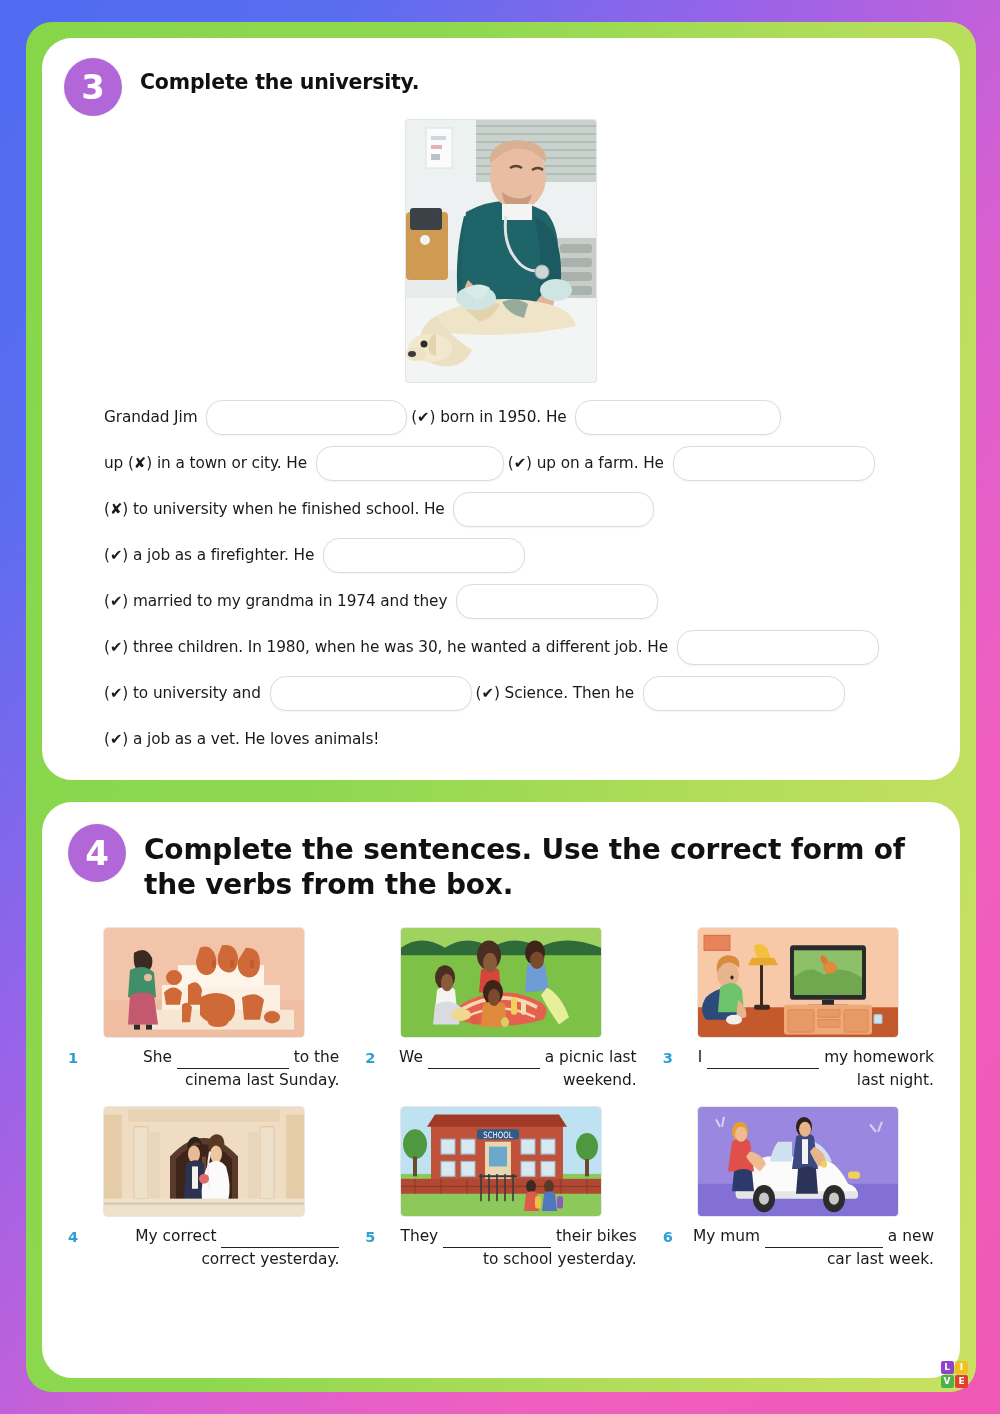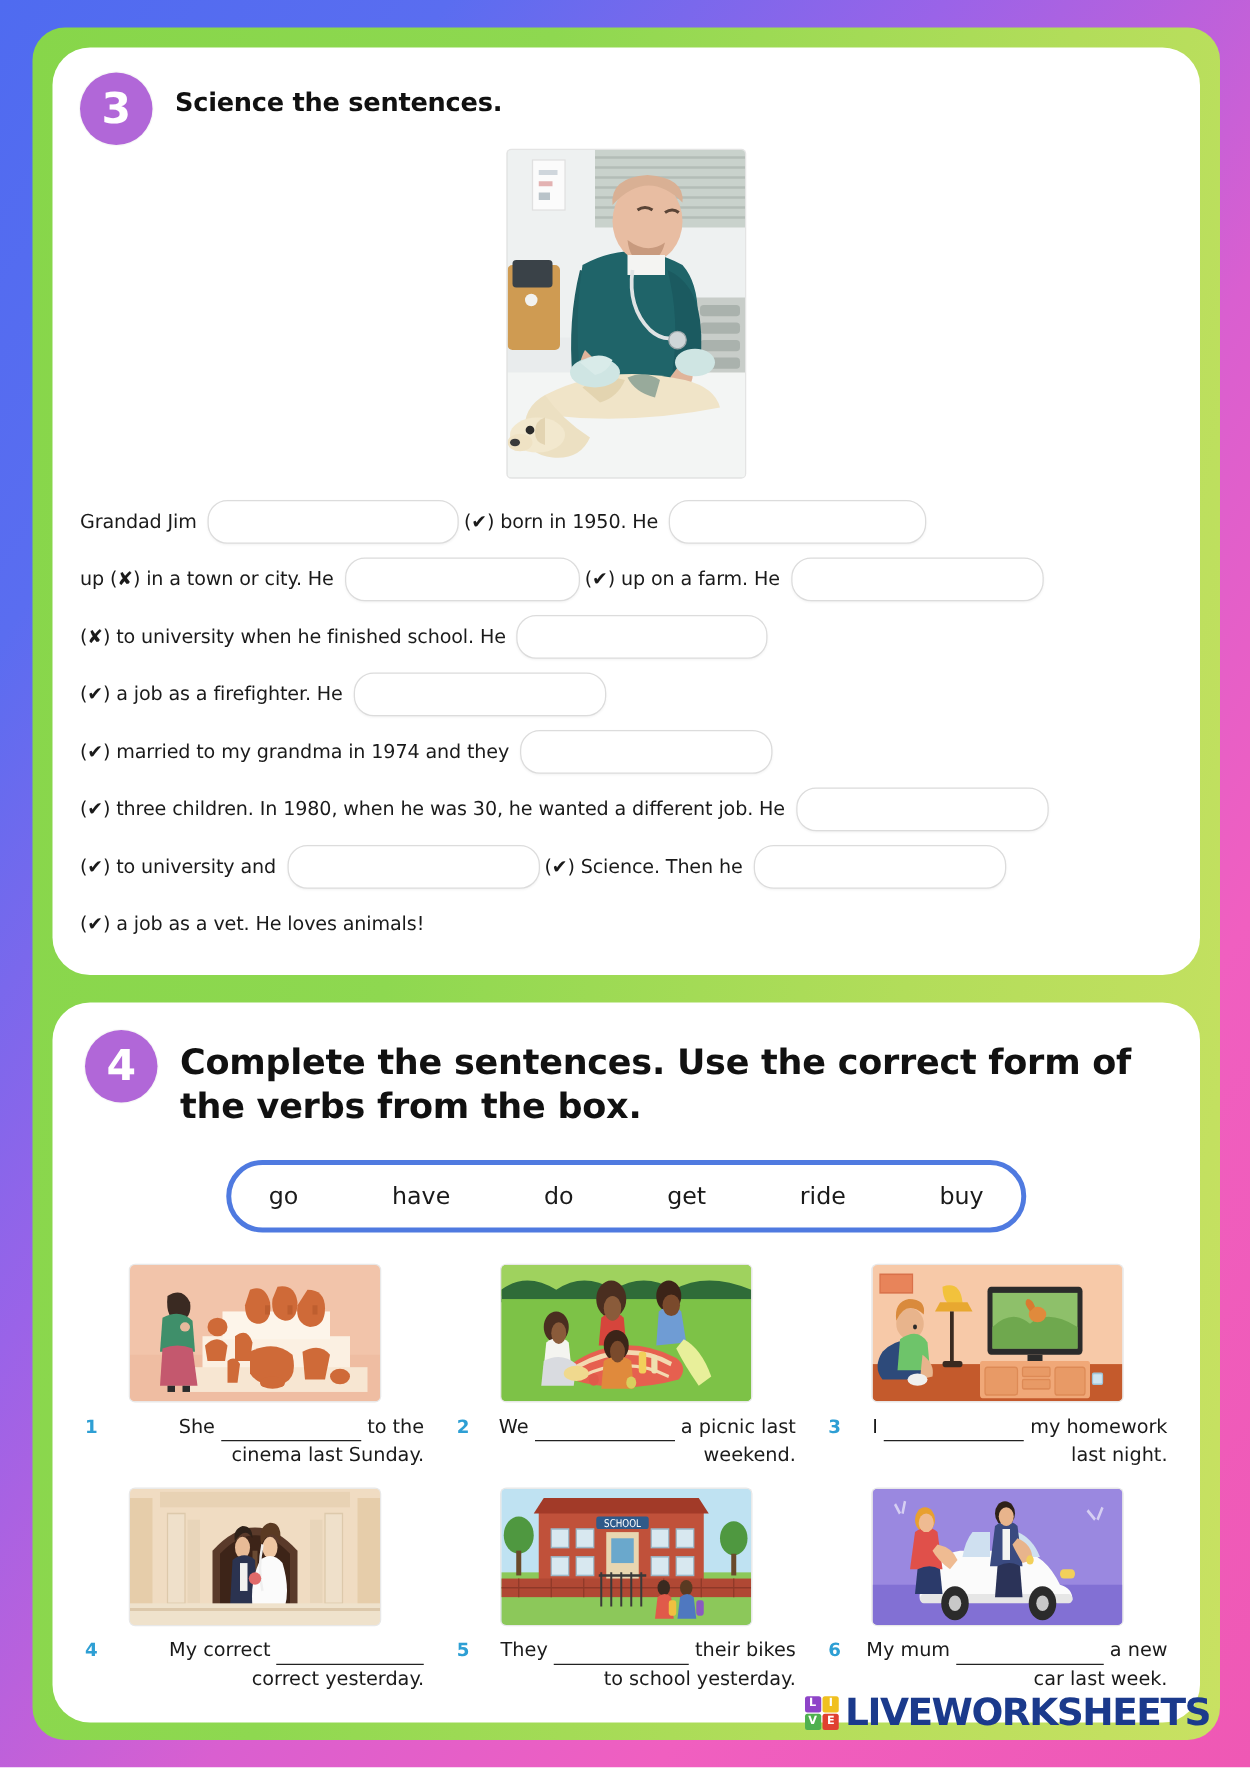--- a/index.html
+++ b/index.html
@@ -57,20 +57,21 @@
     box-shadow:0 0 0 1px #e4e4e4;
   }
   .vet-photo svg{display:block;width:100%;height:100%;}
   
   .para{
     margin-top:12px;
     font-size:15.3px;color:#1a1a1a;
     line-height:46px;
     letter-spacing:-.1px;
     font-family:"DejaVu Sans",sans-serif;
+    margin-left:40px;
   }
   .para .txt{white-space:pre;}
   .ansbox{
     display:inline-block;vertical-align:middle;
     height:31px;border:1px solid #dcdcdc;border-radius:16px;
     background:#fff;
     box-shadow:0 1px 2px rgba(0,0,0,.05);
     margin:0 4px;
   }
   .mark{font-weight:bold;font-size:15px;}
@@ -139,21 +140,21 @@
 </style>
 </head>
 <body>
 
 <div class="page">
   <div class="inner">
 
     <div class="card" id="ex3">
       <div class="ex-head">
         <div class="num-badge">3</div>
-        <div class="ex-title">Science the sentences.</div>
+        <div class="ex-title">Complete the university.</div>
       </div>
 
       <div class="photo-wrap">
         <div class="vet-photo">
           <svg viewBox="0 0 190 262" preserveAspectRatio="xMidYMid slice">
             <rect width="190" height="262" fill="#e9eced"></rect>
             <rect x="0" y="0" width="190" height="150" fill="#eef1f1"></rect>
             <rect x="70" y="0" width="120" height="62" fill="#c9d2cc"></rect>
             <g stroke="#b3bdb7" stroke-width="2">
               <line x1="70" y1="6" x2="190" y2="6"></line>
@@ -210,28 +211,20 @@
 
       <div class="para" id="ex3-para"><span class="txt">Grandad Jim </span><input class="ansbox" type="text" style="width: 195px;"><span class="txt">(</span><span class="mark">✔</span><span class="txt">) born in 1950. He </span><input class="ansbox" type="text" style="width: 200px;"><span class="txt">up (</span><span class="mark">✘</span><span class="txt">) in a town or city. He </span><input class="ansbox" type="text" style="width: 182px;"><span class="txt">(</span><span class="mark">✔</span><span class="txt">) up on a farm. He </span><input class="ansbox" type="text" style="width: 196px;"><span class="txt">(</span><span class="mark">✘</span><span class="txt">) to university when he finished school. He </span><input class="ansbox" type="text" style="width: 195px;"><span class="txt">(</span><span class="mark">✔</span><span class="txt">) a job as a firefighter. He </span><input class="ansbox" type="text" style="width: 196px;"><span class="txt">(</span><span class="mark">✔</span><span class="txt">) married to my grandma in 1974 and they </span><input class="ansbox" type="text" style="width: 196px;"><span class="txt">(</span><span class="mark">✔</span><span class="txt">) three children. In 1980, when he was 30, he wanted a different job. He </span><input class="ansbox" type="text" style="width: 196px;"><span class="txt">(</span><span class="mark">✔</span><span class="txt">) to university and </span><input class="ansbox" type="text" style="width: 196px;"><span class="txt">(</span><span class="mark">✔</span><span class="txt">) Science. Then he </span><input class="ansbox" type="text" style="width: 196px;"><span class="txt">(</span><span class="mark">✔</span><span class="txt">) a job as a vet. He loves animals!</span></div>
     </div>
 
     <div class="card" id="ex4">
       <div class="ex-head">
         <div class="num-badge">4</div>
         <div class="ex-title">Complete the sentences. Use the correct form of the verbs from the box.</div>
       </div>
 
-      <div class="wordbox" id="wordbox">
-          <span class="word">go</span>
-          <span class="word">have</span>
-          <span class="word">do</span>
-          <span class="word">get</span>
-          <span class="word">ride</span>
-          <span class="word">buy</span>
-        </div>
 
       <div class="grid" id="ex4-grid">
           <div class="cell">
             <div class="thumb">
     <svg viewBox="0 0 200 88" preserveAspectRatio="none">
       <rect width="200" height="88" fill="#f2c4aa"></rect>
       <rect y="58" width="200" height="30" fill="#efbda2"></rect>
       <rect x="58" y="46" width="118" height="30" fill="#fbf0e2"></rect>
       <rect x="44" y="66" width="146" height="16" fill="#f7e6d2"></rect>
       <rect x="74" y="30" width="86" height="18" fill="#fdf5ea"></rect>
@@ -469,17 +462,16 @@
         </div>
     </div>
 
     <div class="footer">
       <div class="live-grid" id="live-grid">
           <div style="background: rgb(142, 68, 200);">L</div>
           <div style="background: rgb(240, 192, 32);">I</div>
           <div style="background: rgb(79, 176, 80);">V</div>
           <div style="background: rgb(224, 64, 48);">E</div>
         </div>
-      <div class="lw-word">LIVEWORKSHEETS</div>
     </div>
 
   </div>
 </div>
 
 </body></html>

